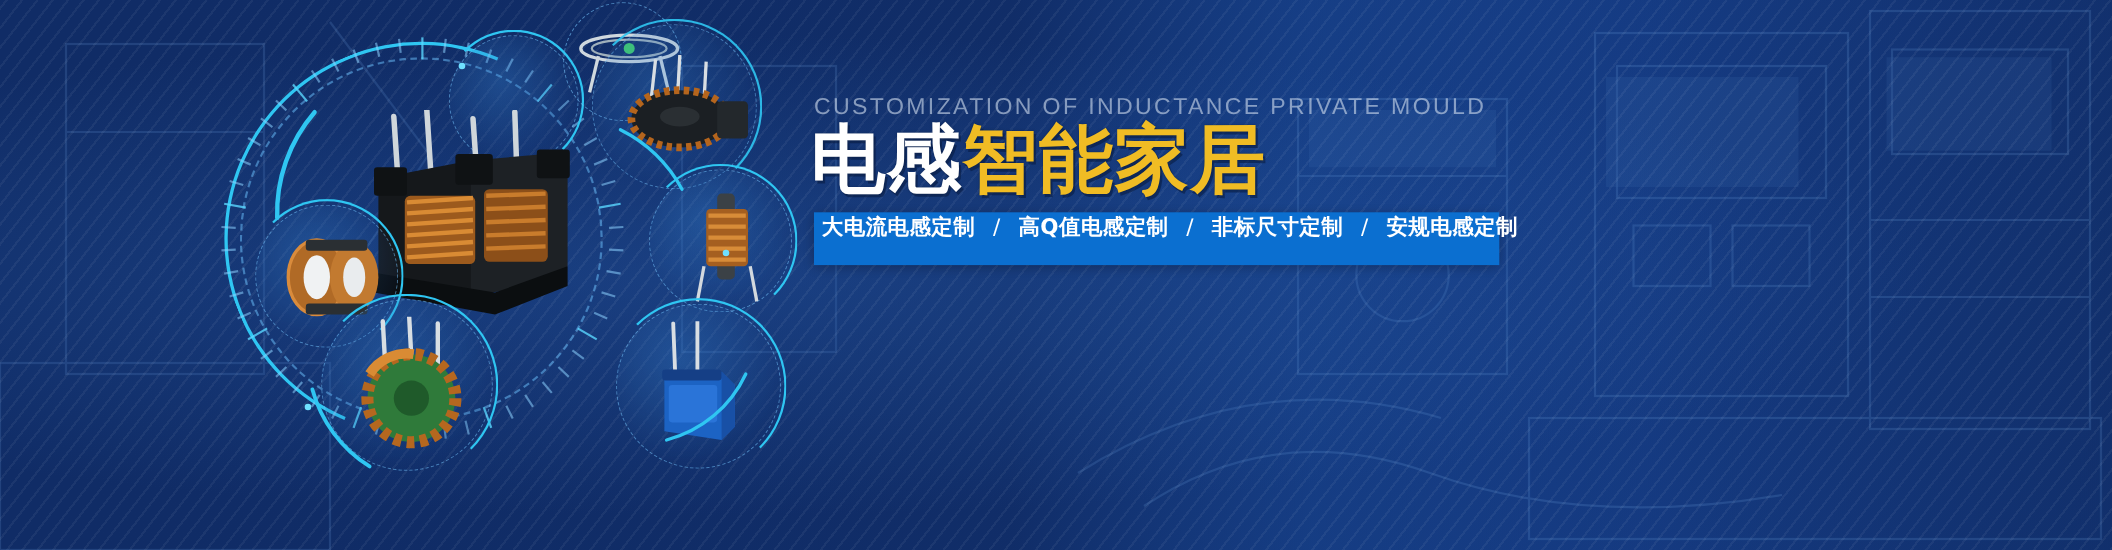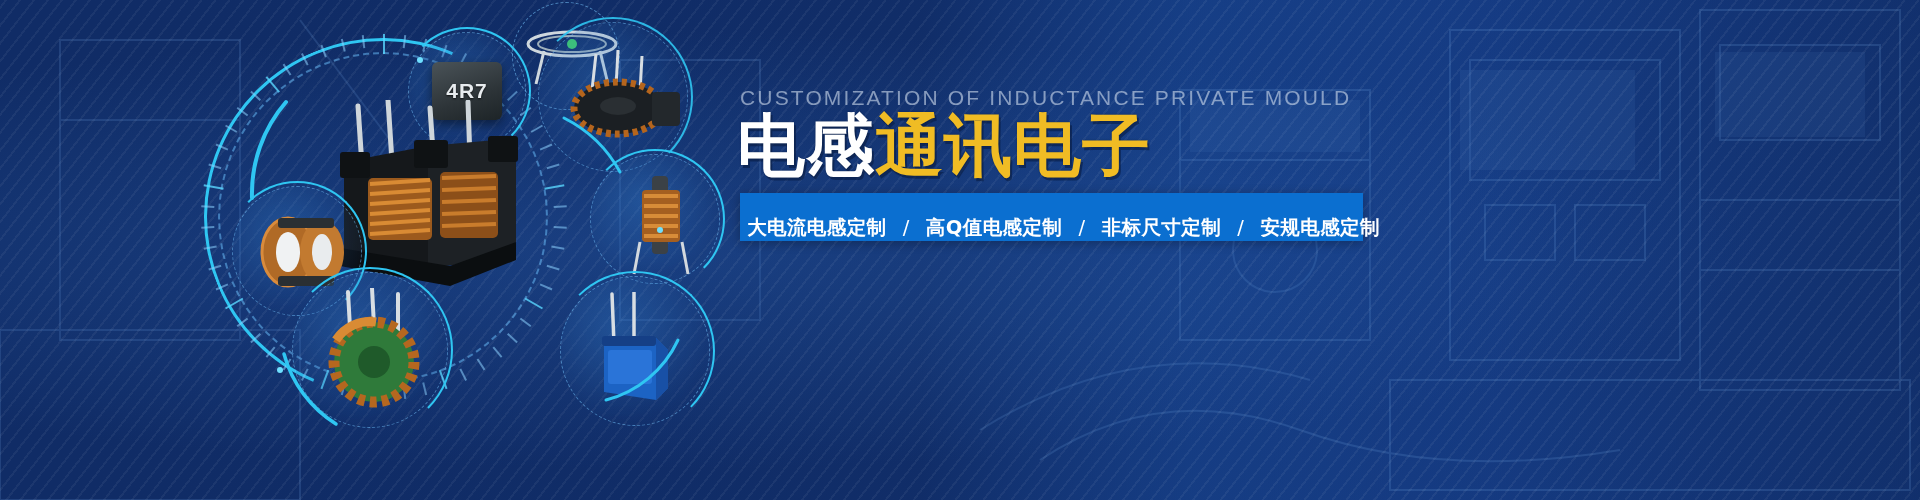--- a/index.html
+++ b/index.html
@@ -113,21 +113,21 @@
   }
   .headline .g {
     color:#f0bc24;
     text-shadow:2px 3px 0 rgba(8,26,62,.55), 0 0 2px rgba(8,26,62,.6);
   }
 
   .pillbar {
     position:absolute; top:193px; left:3px;
     width:623px; height:48px;
     background:#0b6fd0;
-    display:flex; align-items:flex-end; justify-content:center;
+    display:flex; align-items:flex-start; justify-content:center;
     box-shadow:0 2px 10px rgba(0,0,0,.28);
     padding-left:24px;
   }
   .pillbar .inner {
     color:#ffffff; font-size:19.5px; font-weight:700; letter-spacing:.4px;
     white-space:nowrap;
     font-family:"DejaVu Sans","Liberation Sans", sans-serif;
   }
   .pillbar .sep { color:#ffffff; font-weight:400; padding:0 9px; }
 
@@ -232,23 +232,20 @@
         <i style="transform: rotate(313.333deg);"></i>
         <i style="transform: rotate(320deg); height: 20px; background: rgba(90, 215, 255, 0.8);"></i>
         <i style="transform: rotate(326.667deg);"></i>
         <i style="transform: rotate(333.333deg);"></i>
         <i style="transform: rotate(340deg);"></i>
         <i style="transform: rotate(346.667deg);"></i>
         <i style="transform: rotate(353.333deg);"></i>
       </div>
 
     <div class="pod" style="left:248px; top:32px; width:118px; height:118px;"></div>
-    <div class="smd">
-      <span>4R7</span>
-    </div>
 
     <div class="ring-d ring" style="left:352px; top:2px; width:108px; height:108px;"></div>
     <svg style="position:absolute;left:358px;top:18px" width="108" height="70">
       <ellipse cx="54" cy="26" rx="44" ry="12" fill="none" stroke="#cfd8de" stroke-width="3"></ellipse>
       <ellipse cx="54" cy="26" rx="34" ry="8" fill="none" stroke="#9fb0bb" stroke-width="2"></ellipse>
       <circle cx="54" cy="26" r="5" fill="#3fcf6a"></circle>
       <line x1="26" y1="33" x2="18" y2="66" stroke="#cfd8de" stroke-width="3"></line>
       <line x1="82" y1="33" x2="90" y2="66" stroke="#cfd8de" stroke-width="3"></line>
     </svg>
 
@@ -364,21 +361,21 @@
       <circle cx="500" cy="230" r="3" fill="#6fe0ff"></circle>
       <circle cx="120" cy="370" r="3" fill="#6fe0ff"></circle>
     </svg>
   </div>
 
   <div class="content">
 
     <div class="eyebrow">CUSTOMIZATION OF INDUCTANCE PRIVATE MOULD</div>
 
     <div class="headline">
-      <span class="w">电感</span><span class="g">通讯电子</span>
+      <span class="w">电感</span><span class="g">智能家居</span>
     </div>
 
     <div class="pillbar">
       <div class="inner">
         <span>大电流电感定制</span>
         <span class="sep">/</span>
         <span>高Q值电感定制</span>
         <span class="sep">/</span>
         <span>非标尺寸定制</span>
         <span class="sep">/</span>

